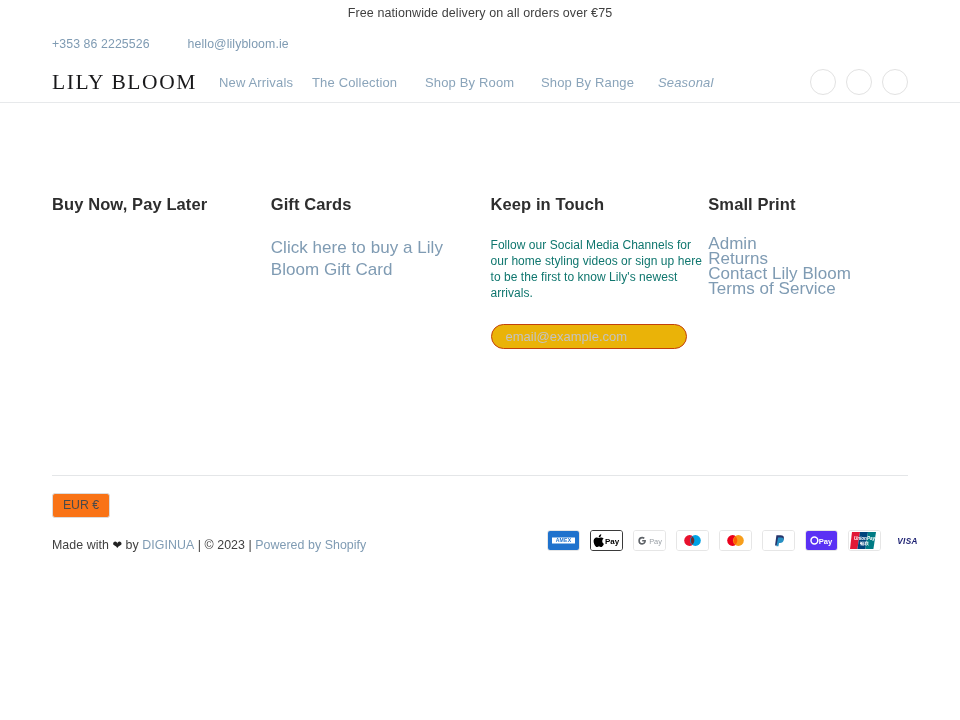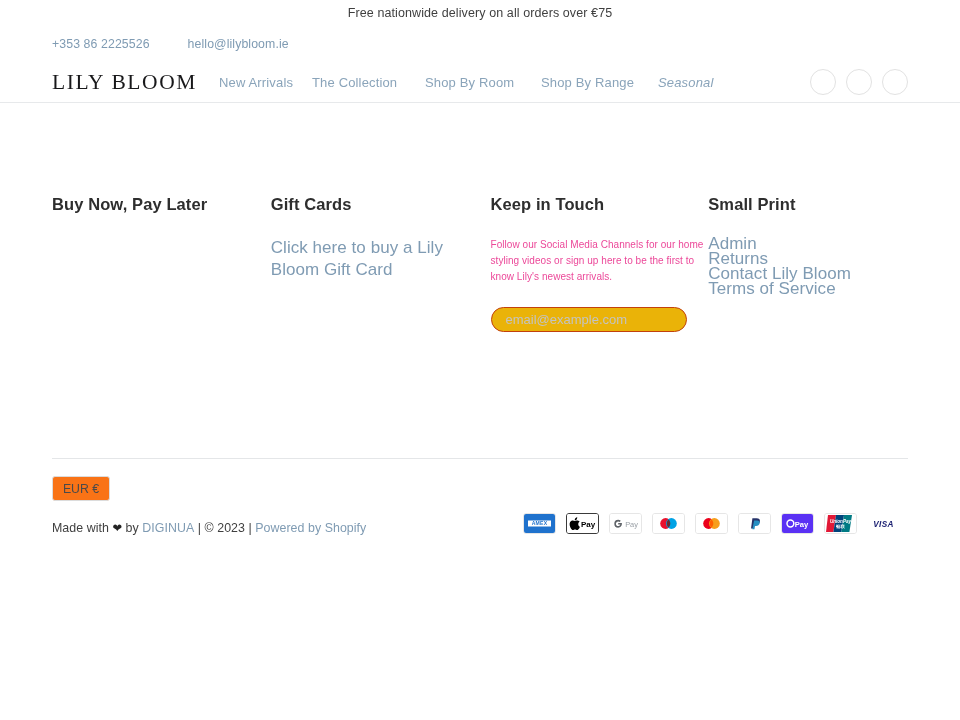--- a/index.html
+++ b/index.html
@@ -129,23 +129,23 @@
     display: block;
     color: #7f9bb3;
     text-decoration: none;
     font-size: 17px;
     line-height: 15.3px;
     letter-spacing: .05px;
   }
   .fcol-1 .flink { line-height: 1.3; }
 
   .keep-text {
-    font-size: 10px;
+    font-size: 12px;
     line-height: 16.2px;
-    color: #ec4899;
+    color: #0f766e;
     letter-spacing: .05px;
     margin-bottom: 0;
   }
 
   .newsletter {
     margin-top: 22px;
   }
   .newsletter-input {
     width: 196px;
     height: 25px;
@@ -194,21 +194,21 @@
     display: flex;
     align-items: baseline;
     gap: 0;
     white-space: pre;
   }
   .credits a { color: #7f9bb3; text-decoration: none; }
   .heart { color: #232323; font-size: 11.5px; }
 
   .payment-icons {
     position: absolute;
-    right: 60px;
+    right: 36px;
     top: 54px;
     display: flex;
     align-items: center;
     gap: 10px;
   }
   .pay {
     width: 33px;
     height: 21px;
     border-radius: 3px;
     background: #fff;

